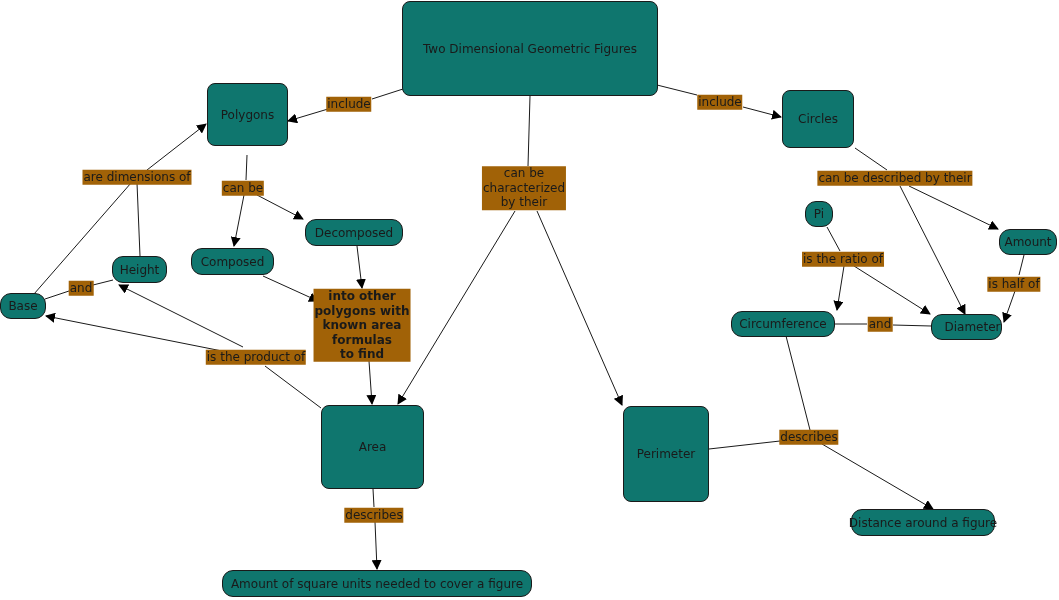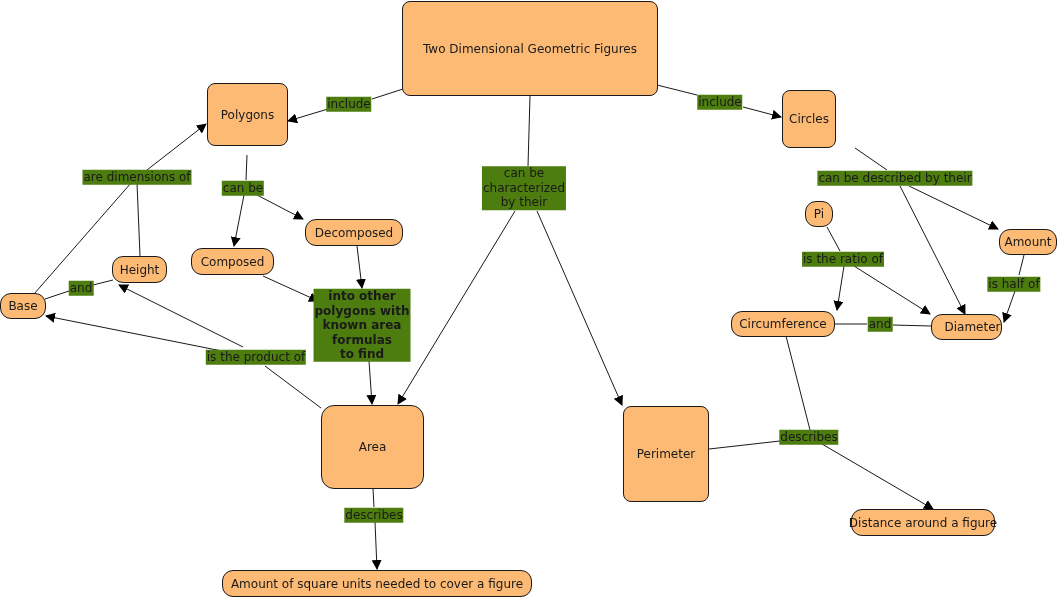--- a/index.html
+++ b/index.html
@@ -1,24 +1,24 @@
 <!DOCTYPE html>
 <html><head>
 <meta charset="utf-8">
 <style>
   html, body { margin:0; padding:0; background:#ffffff; }
   body { width:1059px; height:600px; position:relative; overflow:hidden;
          font-family:"DejaVu Sans", sans-serif; color:#1a1a1a; }
   #edges { position:absolute; left:0; top:0; width:1059px; height:600px; }
-  .node { position:absolute; box-sizing:border-box; background:#fdba74;
+  .node { position:absolute; box-sizing:border-box; background:#0f766e;
           border:1px solid #1a1a1a; border-radius:8px; display:flex;
           align-items:center; justify-content:center; text-align:center;
           font-size:12px; line-height:14px; white-space:nowrap; }
   .node.small { border-radius:11px; }
-  .label { position:absolute; background:#4d7c0f; font-size:12px; line-height:14.5px;
+  .label { position:absolute; background:#a16207; font-size:12px; line-height:14.5px;
            text-align:center; white-space:nowrap; transform:translate(-50%,-50%);
            padding:0 1px; }
 </style>
 </head>
 <body>
 
 <svg id="edges" xmlns="http://www.w3.org/2000/svg">
   <defs>
     <marker id="arr" markerWidth="10" markerHeight="10" refX="9" refY="5" orient="auto" markerUnits="userSpaceOnUse">
       <path d="M0,0 L10,5 L0,10 Z" fill="#000"></path>
@@ -73,26 +73,26 @@
     <line x1="893" y1="325" x2="931" y2="326"></line>
 
     <line x1="786" y1="336" x2="810" y2="430"></line>
     <line x1="709" y1="449" x2="780" y2="441"></line>
     <line x1="822" y1="444" x2="933" y2="509" marker-end="url(#arr)"></line>
   </g>
 </svg>
 
 <div class="node" style="left:402px;top:1px;width:256px;height:95px;">Two Dimensional Geometric Figures</div>
 <div class="node" style="left:207px;top:83px;width:81px;height:63px;">Polygons</div>
-<div class="node" style="left:782px;top:90px;width:54px;height:58px;">Circles</div>
+<div class="node" style="left:782px;top:90px;width:72px;height:58px;">Circles</div>
 <div class="node small" style="left:305px;top:219px;width:98px;height:27px;">Decomposed</div>
 <div class="node small" style="left:191px;top:248px;width:83px;height:27px;">Composed</div>
 <div class="node small" style="left:112px;top:256px;width:55px;height:27px;">Height</div>
 <div class="node small" style="left:0px;top:293px;width:46px;height:26px;">Base</div>
-<div class="node" style="left:321px;top:405px;width:103px;height:84px;border-radius:13px;">Area</div>
+<div class="node" style="left:321px;top:405px;width:103px;height:84px;">Area</div>
 <div class="node" style="left:623px;top:406px;width:86px;height:96px;">Perimeter</div>
 <div class="node small" style="left:805px;top:201px;width:28px;height:26px;">Pi</div>
 <div class="node small" style="left:999px;top:229px;width:58px;height:26px;">Amount</div>
 <div class="node small" style="left:731px;top:311px;width:104px;height:26px;">Circumference</div>
 <div class="node small" style="left:931px;top:314px;width:71px;height:26px;padding-left:12px;">Diameter</div>
 <div class="node small" style="left:222px;top:570px;width:310px;height:27px;">Amount of square units needed to cover a figure</div>
 <div class="node small" style="left:851px;top:509px;width:144px;height:27px;">Distance around a figure</div>
 
 <div class="label" style="left:349px;top:104px;">include</div>
 <div class="label" style="left:720px;top:102px;">include</div>

